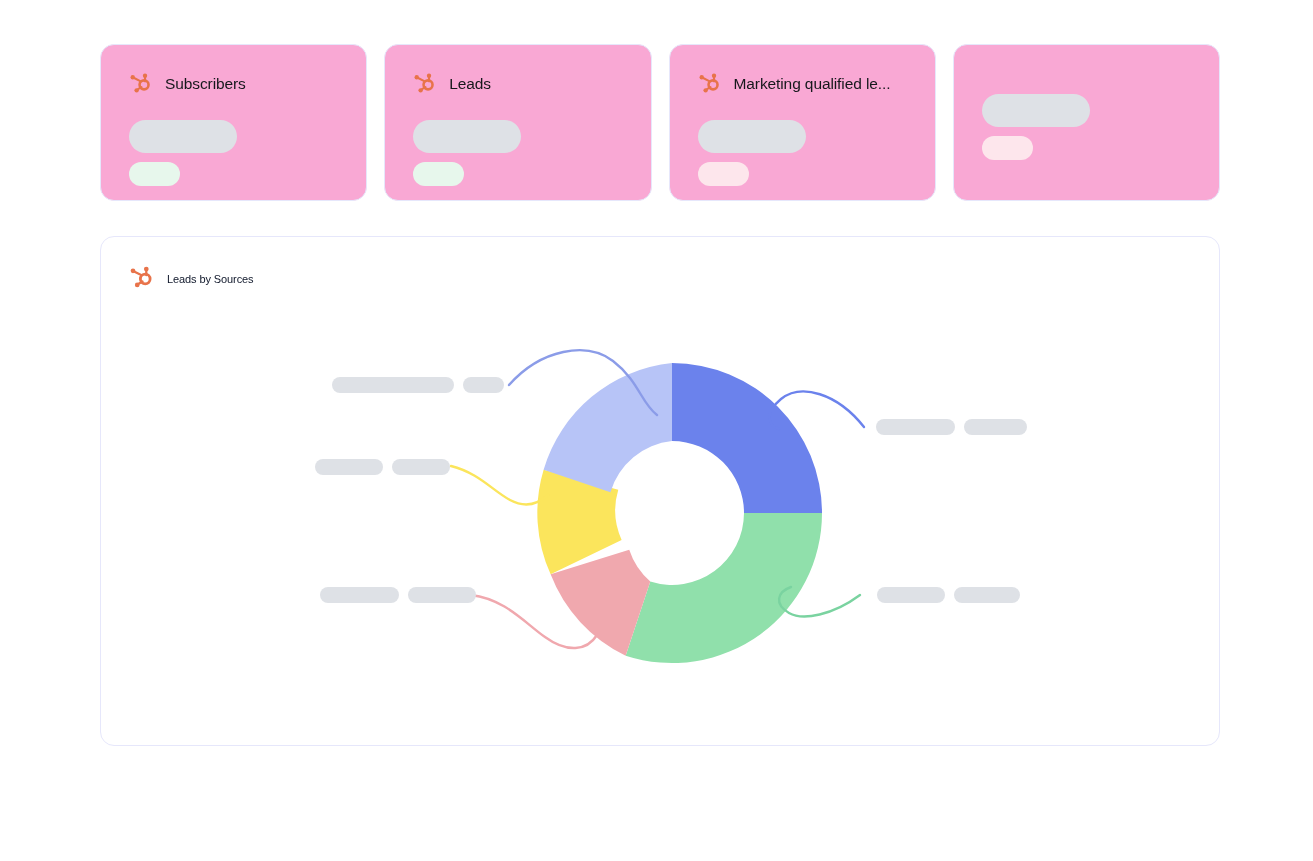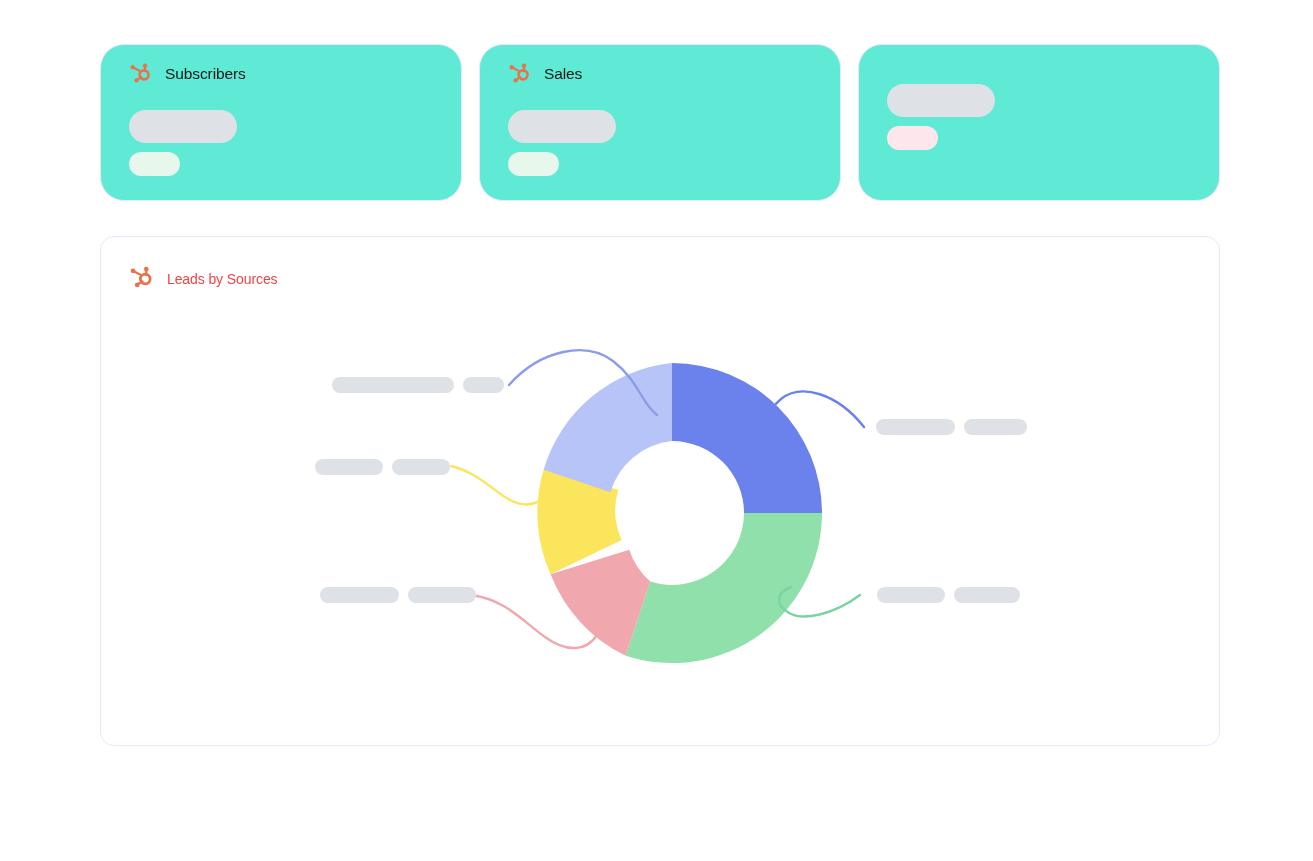--- a/index.html
+++ b/index.html
@@ -22,25 +22,25 @@
     position: absolute;
     left: 100px;
     top: 44px;
     width: 1120px;
     height: 157px;
     display: flex;
     gap: 17px;
   }
   .kpi-card {
     flex: 1 1 0;
-    background: #5eead4;
+    background: #f9a8d4;
     border: 1.3px solid #e6e7fb;
-    border-radius: 24px;
+    border-radius: 14px;
     box-sizing: border-box;
-    padding: 16px 28px 0 28px;
+    padding: 26px 28px 0 28px;
     position: relative;
   }
   .kpi-head {
     display: flex;
     align-items: center;
     gap: 11px;
     height: 26px;
   }
   .hs-logo { flex: 0 0 auto; display: block; }
   .kpi-title {
@@ -80,22 +80,22 @@
   }
   #panel-head {
     position: absolute;
     left: 28px;
     top: 26px;
     display: flex;
     align-items: center;
     gap: 11px;
   }
   #panel-title {
-    font-size: 14px;
-    color: #ef4444;
+    font-size: 11px;
+    color: #0f172a;
     letter-spacing: -0.1px;
   }
   #chart-area {
     position: absolute;
     left: 0; top: 0;
     width: 1118px;
     height: 508px;
   }
   #donut-svg { position: absolute; left: 0; top: 0; }
 
@@ -137,26 +137,46 @@
             <path d="M12 20 L30 29"></path>
             <path d="M41 18 L41 29"></path>
             <path d="M23 49 L32 44"></path>
           </g>
           <circle cx="9.5" cy="18.5" r="5.6" fill="#e8734a"></circle>
           <circle cx="41" cy="14.5" r="5.6" fill="#e8734a"></circle>
           <circle cx="19.5" cy="52" r="5.6" fill="#e8734a"></circle>
           <circle cx="38.5" cy="38" r="11.5" fill="none" stroke="#e8734a" stroke-width="6.6"></circle>
         </svg>
       </span>
-      <span class="kpi-title">Sales</span>
+      <span class="kpi-title">Leads</span>
     </div>
     <div class="skel-big"></div>
     <div class="skel-badge badge-green" style="background: rgb(231, 247, 236);"></div>
   </div>
 
+  <div class="kpi-card">
+    <div class="kpi-head">
+      <span class="hs-logo">
+        <svg width="25" height="25" viewBox="0 0 64 64">
+          <g fill="none" stroke="#e8734a" stroke-width="5.4" stroke-linecap="round">
+            <path d="M12 20 L30 29"></path>
+            <path d="M41 18 L41 29"></path>
+            <path d="M23 49 L32 44"></path>
+          </g>
+          <circle cx="9.5" cy="18.5" r="5.6" fill="#e8734a"></circle>
+          <circle cx="41" cy="14.5" r="5.6" fill="#e8734a"></circle>
+          <circle cx="19.5" cy="52" r="5.6" fill="#e8734a"></circle>
+          <circle cx="38.5" cy="38" r="11.5" fill="none" stroke="#e8734a" stroke-width="6.6"></circle>
+        </svg>
+      </span>
+      <span class="kpi-title">Marketing qualified le...</span>
+    </div>
+    <div class="skel-big"></div>
+    <div class="skel-badge badge-pink" style="background: rgb(253, 230, 236);"></div>
+  </div>
 
   <div class="kpi-card">
     <div class="skel-big"></div>
     <div class="skel-badge badge-pink" style="background: rgb(253, 230, 236);"></div>
   </div>
 
 </div>
 
 <div id="chart-panel">
 

